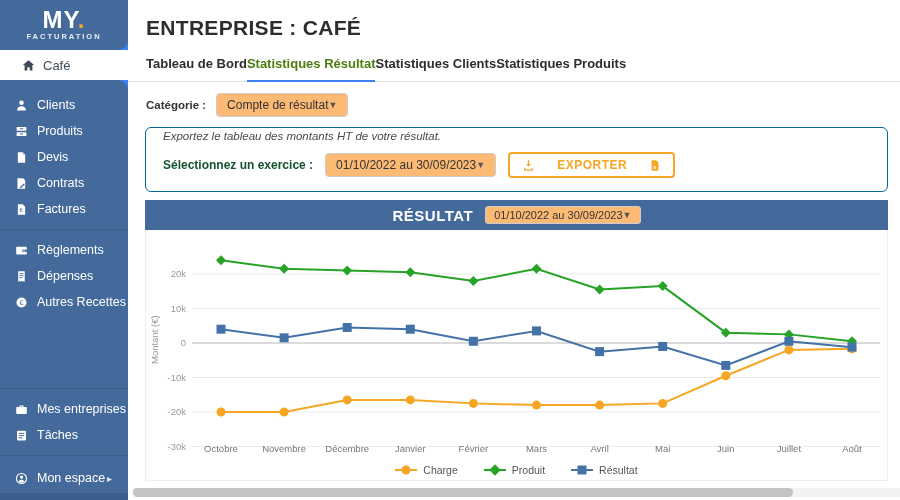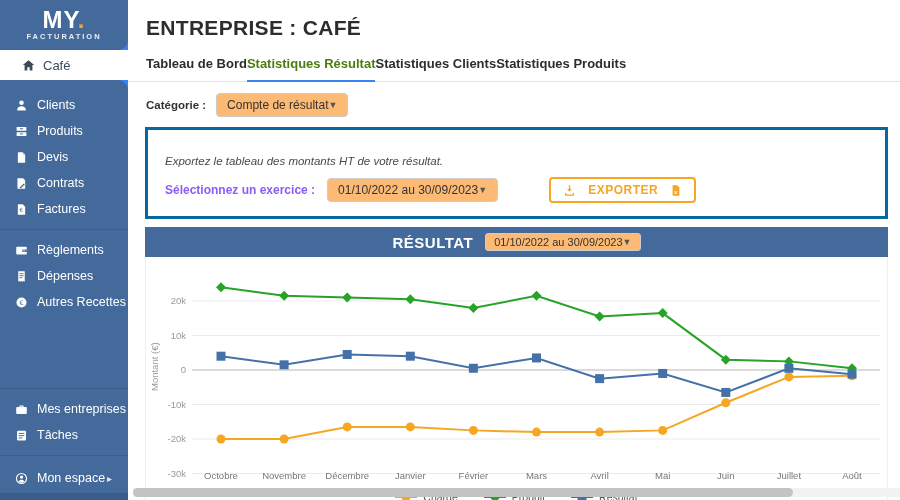--- a/index.html
+++ b/index.html
@@ -34,28 +34,28 @@
   .tabs { display:flex; padding-left:18px; border-bottom:1px solid #e3e3e3; }
   .tab { font-size:13px; font-weight:bold; color:#2d2d2d; padding-bottom:9px; cursor:pointer; }
   .tab.active { color:#4d7c0f; border-bottom:2px solid #3b82f6; margin-bottom:-1px; }
 
   .controls { display:flex; align-items:center; gap:10px; margin:11px 0 0 18px; }
   .ctl-label { font-size:11.5px; font-weight:bold; color:#333; }
   .sel { display:inline-flex; align-items:center; border:1px solid #ccc;
     border-radius:4px; background:#fdba74; padding:4px 10px; font-size:12px; color:#333; cursor:pointer; }
   .sel .car { color:#555; font-size:9px; }
 
-  .export-card { margin:10px 12px 0 17px; border:3px solid #0369a1; border-radius:0;
-    background:#fff; padding:25px 17px 13px; }
+  .export-card { margin:10px 12px 0 17px; border:1px solid #0369a1; border-radius:6px;
+    background:#fff; padding:2px 17px 13px; }
   .export-note { font-size:11.5px; font-style:italic; color:#4a4a4a; margin-bottom:10px; }
   .export-row { display:flex; align-items:center; gap:12px; }
-  .export-label { font-size:12px; font-weight:bold; color:#8b5cf6; }
-  .export-btn { display:inline-flex; align-items:center; gap:12px; border:2px solid #f5a623;
+  .export-label { font-size:12px; font-weight:bold; color:#14532d; }
+  .export-btn { display:inline-flex; align-items:center; gap:22px; border:2px solid #f5a623;
     border-radius:4px; background:#fff; color:#f5a623; font-weight:bold; font-size:12px;
-    letter-spacing:0.5px; padding:4px 12px; cursor:pointer;margin-left:39px; }
+    letter-spacing:0.5px; padding:4px 12px; cursor:pointer; }
 
   .chart-card { margin:8px 12px 0 17px; }
   .chart-header { background:#44699b; height:30px; display:flex; align-items:center;
     justify-content:center; gap:12px; }
   .chart-title { color:#fff; font-size:15px; font-weight:bold; letter-spacing:0.5px; }
   .sel.small { padding:2px 8px; font-size:11px; border-radius:3px; }
   .chart-body { background:#fff; border:1px solid #eee; border-top:none; padding-top:4px; }
   .legend { display:flex; justify-content:center; gap:26px; align-items:center; height:20px; }
   .lg-item { display:flex; align-items:center; gap:6px; font-size:10.5px; color:#555; cursor:pointer; }
   .lg-line { width:22px; height:2px; position:relative; }

